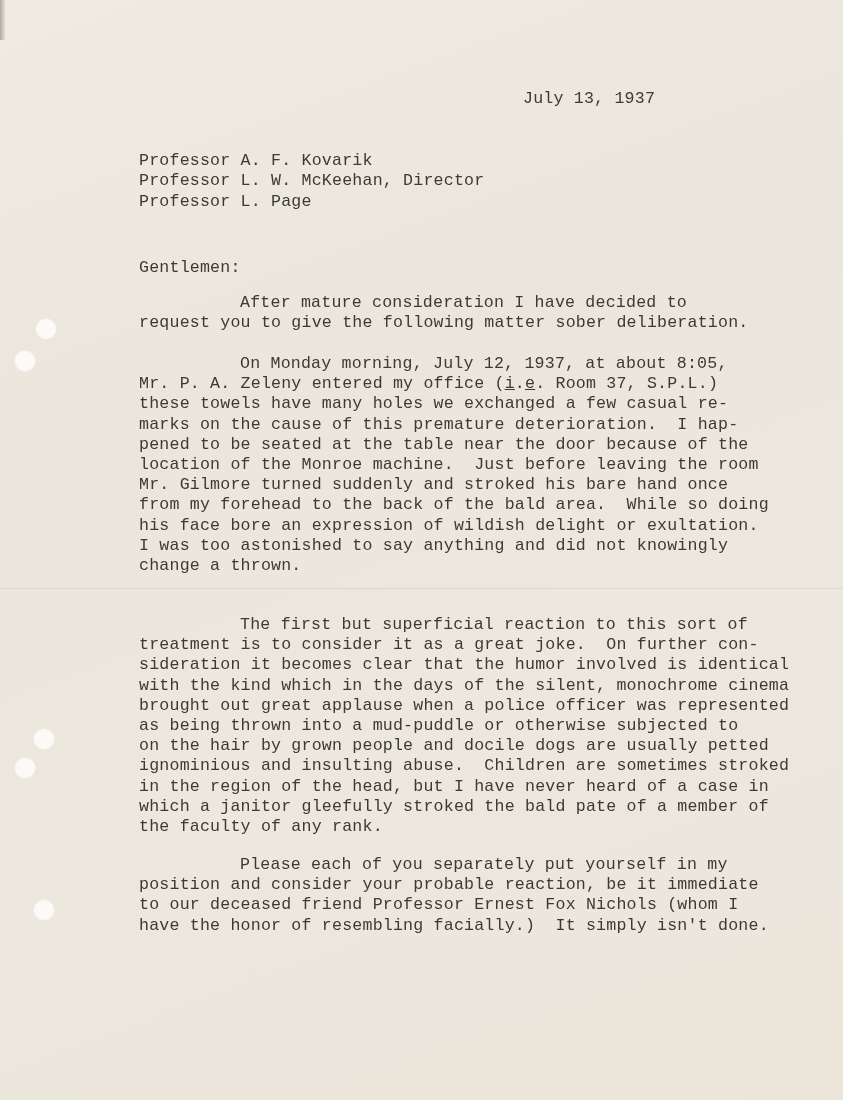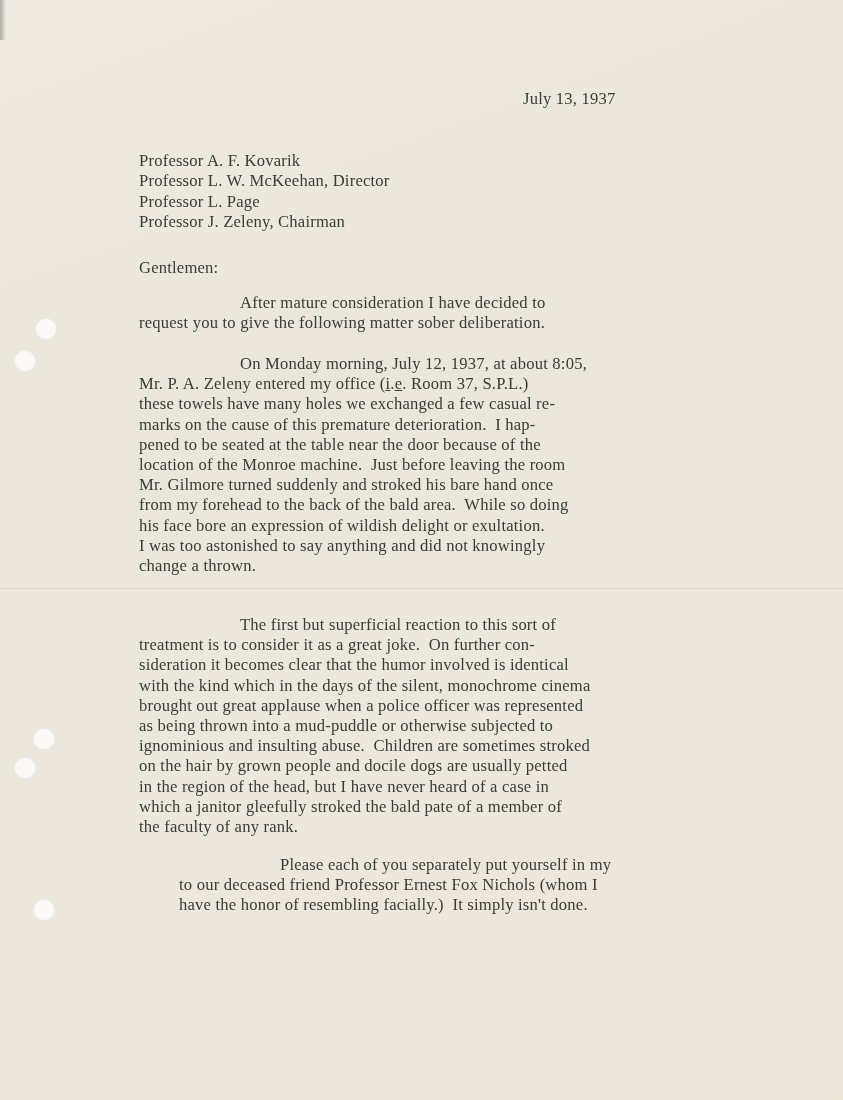--- a/index.html
+++ b/index.html
@@ -5,21 +5,21 @@
   html, body { margin: 0; padding: 0; }
   body {
     width: 843px; height: 1100px; overflow: hidden;
     background: #ece7dc;
   }
   .page {
     position: relative;
     width: 843px; height: 1100px;
     background:
       linear-gradient(160deg, #efebe2 0%, #ebe6db 35%, #ede8de 60%, #ebe5da 100%);
-    font-family: Liberation Serif, serif;
+    font-family: Liberation Mono, monospace;
     color: #3c3a36;
     font-size: 16.6px;
     letter-spacing: 0.2px;
   }
   .edge-shadow {
     position: absolute; left: 0; top: 0; width: 6px; height: 40px;
     background: linear-gradient(90deg, #6d6a64, transparent);
     opacity: 0.5;
   }
   .fold {
@@ -63,21 +63,20 @@
   <div class="hole" style="left:33px; top:728px;"></div>
   <div class="hole" style="left:14px; top:757px;"></div>
   <div class="hole" style="left:33px; top:899px;"></div>
 
   <div class="date">July 13, 1937</div>
 
   <div class="addressees">
     <div class="addressee">Professor A. F. Kovarik</div>
     <div class="addressee">Professor L. W. McKeehan, Director</div>
     <div class="addressee">Professor L. Page</div>
-    <div class="addressee">Professor J. Zeleny, Chairman</div>
   </div>
 
   <div class="salutation">Gentlemen:</div>
 
   <div class="para" style="top:293px;">
     <div class="line indent">After mature consideration I have decided to</div>
     <div class="line">request you to give the following matter sober deliberation.</div>
   </div>
 
   <div class="para" style="top:354px;">
@@ -94,25 +93,26 @@
     <div class="line">change a thrown.</div>
   </div>
 
   <div class="para" style="top:615px;">
     <div class="line indent">The first but superficial reaction to this sort of</div>
     <div class="line">treatment is to consider it as a great joke.  On further con-</div>
     <div class="line">sideration it becomes clear that the humor involved is identical</div>
     <div class="line">with the kind which in the days of the silent, monochrome cinema</div>
     <div class="line">brought out great applause when a police officer was represented</div>
     <div class="line">as being thrown into a mud-puddle or otherwise subjected to</div>
+    <div class="line">on the hair by grown people and docile dogs are usually petted</div>
     <div class="line">ignominious and insulting abuse.  Children are sometimes stroked</div>
-    <div class="line">on the hair by grown people and docile dogs are usually petted</div>
     <div class="line">in the region of the head, but I have never heard of a case in</div>
     <div class="line">which a janitor gleefully stroked the bald pate of a member of</div>
     <div class="line">the faculty of any rank.</div>
   </div>
 
-  <div class="para" style="top:855px;margin-left:40px;">
+  <div class="para" style="top:855px;">
     <div class="line indent">Please each of you separately put yourself in my</div>
+    <div class="line">position and consider your probable reaction, be it immediate</div>
     <div class="line">to our deceased friend Professor Ernest Fox Nichols (whom I</div>
     <div class="line">have the honor of resembling facially.)  It simply isn't done.</div>
   </div>
 </div>
 
 </body></html>

